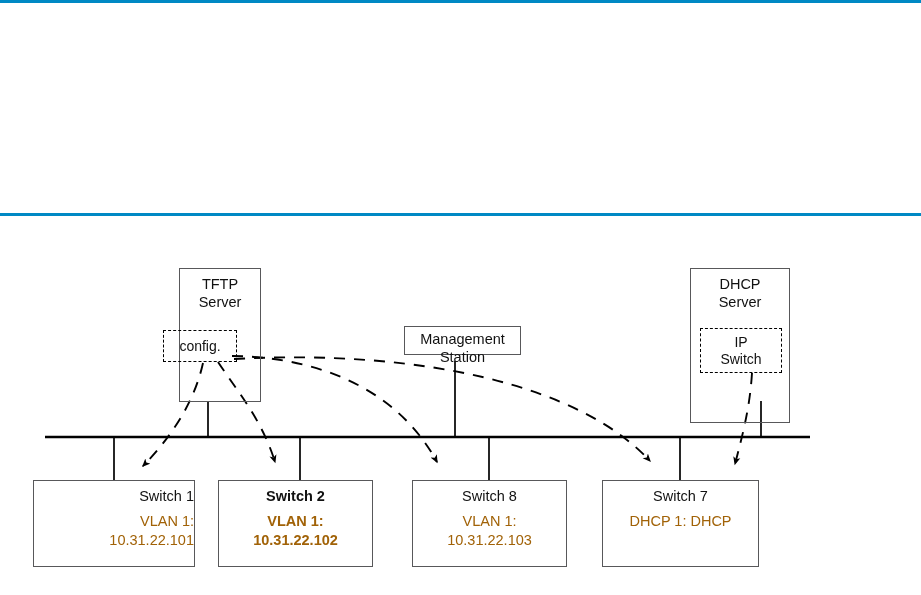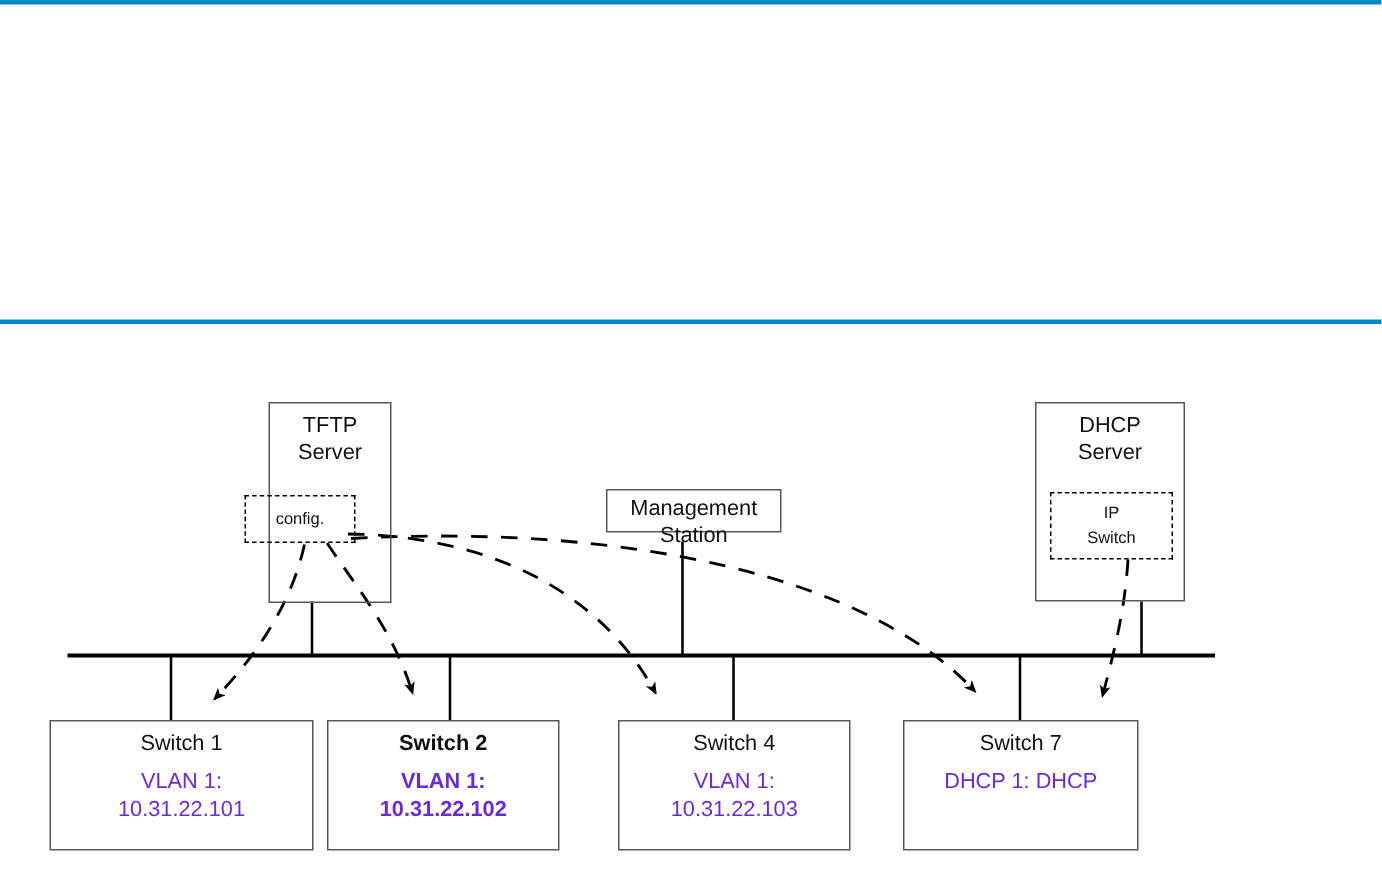--- a/index.html
+++ b/index.html
@@ -57,21 +57,21 @@
     position: absolute;
     box-sizing: border-box;
     border: 1.8px dashed #000000;
     background: transparent;
     display: flex;
     align-items: center;
     justify-content: center;
     text-align: center;
   }
   .dashed-label {
-    font-size: 11px;
+    font-size: 14px;
     line-height: 17px;
     color: #111111;
     white-space: pre-line;
   }
 
   
   #tftp-server-box {
     left: 155px; top: 268px; width: 82px; height: 134px; margin-left: 24px;
   }
   #tftp-server-title {
@@ -84,46 +84,46 @@
   
   #mgmt-station-box {
     left: 404px; top: 326px; width: 117px; height: 29px;
   }
   #mgmt-station-title {
     position: absolute; left: 0; top: 3px; width: 100%;
   }
 
   
   #dhcp-server-box {
-    left: 690px; top: 268px; width: 100px; height: 133px;
+    left: 690px; top: 268px; width: 100px; height: 155px;
   }
   #dhcp-server-title {
     position: absolute; left: 0; top: 6px; width: 100%;
   }
   #dhcp-ip-box {
     left: 700px; top: 328px; width: 82px; height: 45px;
   }
 
   
   .switch-box {
     top: 480px;
     height: 87px;
   }
-  #switch-1-box { left: 33px; width: 176px; }
+  #switch-1-box { left: 33px; width: 162px; text-align: right; }
   #switch-2-box { left: 218px; width: 155px; font-weight: bold; }
   #switch-3-box { left: 412px; width: 155px; }
   #switch-4-box { left: 602px; width: 157px; }
 
   .switch-name {
     position: absolute; left: 0; top: 6px; width: 100%;
     font-size: 14.5px; line-height: 18px; color: #111111;
   }
   .switch-vlan {
     position: absolute; left: 0; top: 31px; width: 100%;
-    font-size: 14.5px; line-height: 19px; color: #6d28d9;
+    font-size: 14.5px; line-height: 19px; color: #a16207;
     white-space: pre-line;
   }
 </style>
 </head>
 <body>
 
 <div id="page">
 
   <div class="rule" id="rule-top"></div>
   <div class="rule" id="rule-mid"></div>
@@ -185,21 +185,21 @@
 10.31.22.101</div>
   </div>
 
   <div class="node-box switch-box" id="switch-2-box">
     <div class="switch-name">Switch 2</div>
     <div class="switch-vlan">VLAN 1:
 10.31.22.102</div>
   </div>
 
   <div class="node-box switch-box" id="switch-3-box">
-    <div class="switch-name">Switch 4</div>
+    <div class="switch-name">Switch 8</div>
     <div class="switch-vlan">VLAN 1:
 10.31.22.103</div>
   </div>
 
   <div class="node-box switch-box" id="switch-4-box">
     <div class="switch-name">Switch 7</div>
     <div class="switch-vlan">DHCP 1: DHCP</div>
   </div>
 
 </div>

